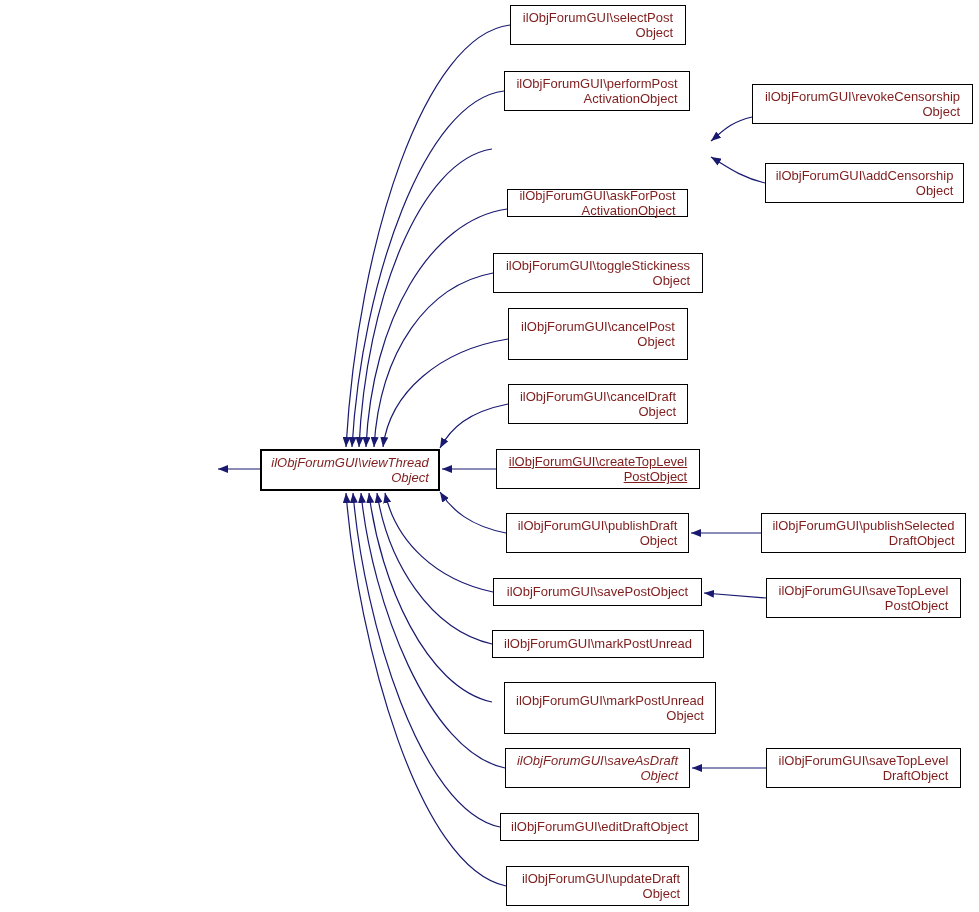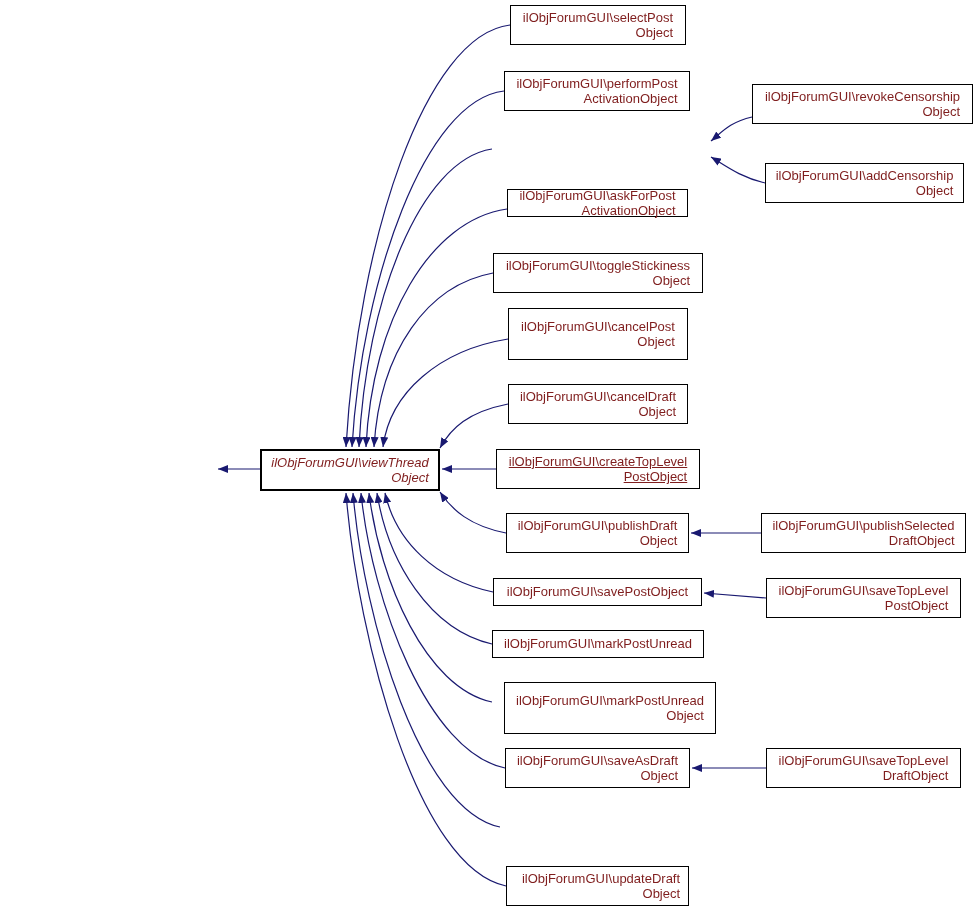--- a/index.html
+++ b/index.html
@@ -162,29 +162,32 @@
 
   <div class="node" style="left:492px; top:630px; width:212px; height:28px;">
     <span class="lbl">ilObjForumGUI\markPostUnread</span>
   </div>
 
   <div class="node" style="left:504px; top:682px; width:212px; height:52px;">
     <span class="lbl">ilObjForumGUI\markPostUnread
 Object</span>
   </div>
 
-  <div class="node" style="left:505px; top:748px; width:185px; height:40px;">
+  <div class="node" style="left:505px; top:748px; width:185px; height:40px;font-style:italic;">
     <span class="lbl">ilObjForumGUI\saveAsDraft
 Object</span>
   </div>
 
   <div class="node" style="left:766px; top:748px; width:195px; height:40px;">
     <span class="lbl">ilObjForumGUI\saveTopLevel
 DraftObject</span>
   </div>
 
+  <div class="node" style="left:500px; top:813px; width:199px; height:28px;">
+    <span class="lbl">ilObjForumGUI\editDraftObject</span>
+  </div>
 
   <div class="node" style="left:506px; top:866px; width:183px; height:40px;padding-left:7px;">
     <span class="lbl">ilObjForumGUI\updateDraft
 Object</span>
   </div>
 
 </div>
 
 </body></html>

